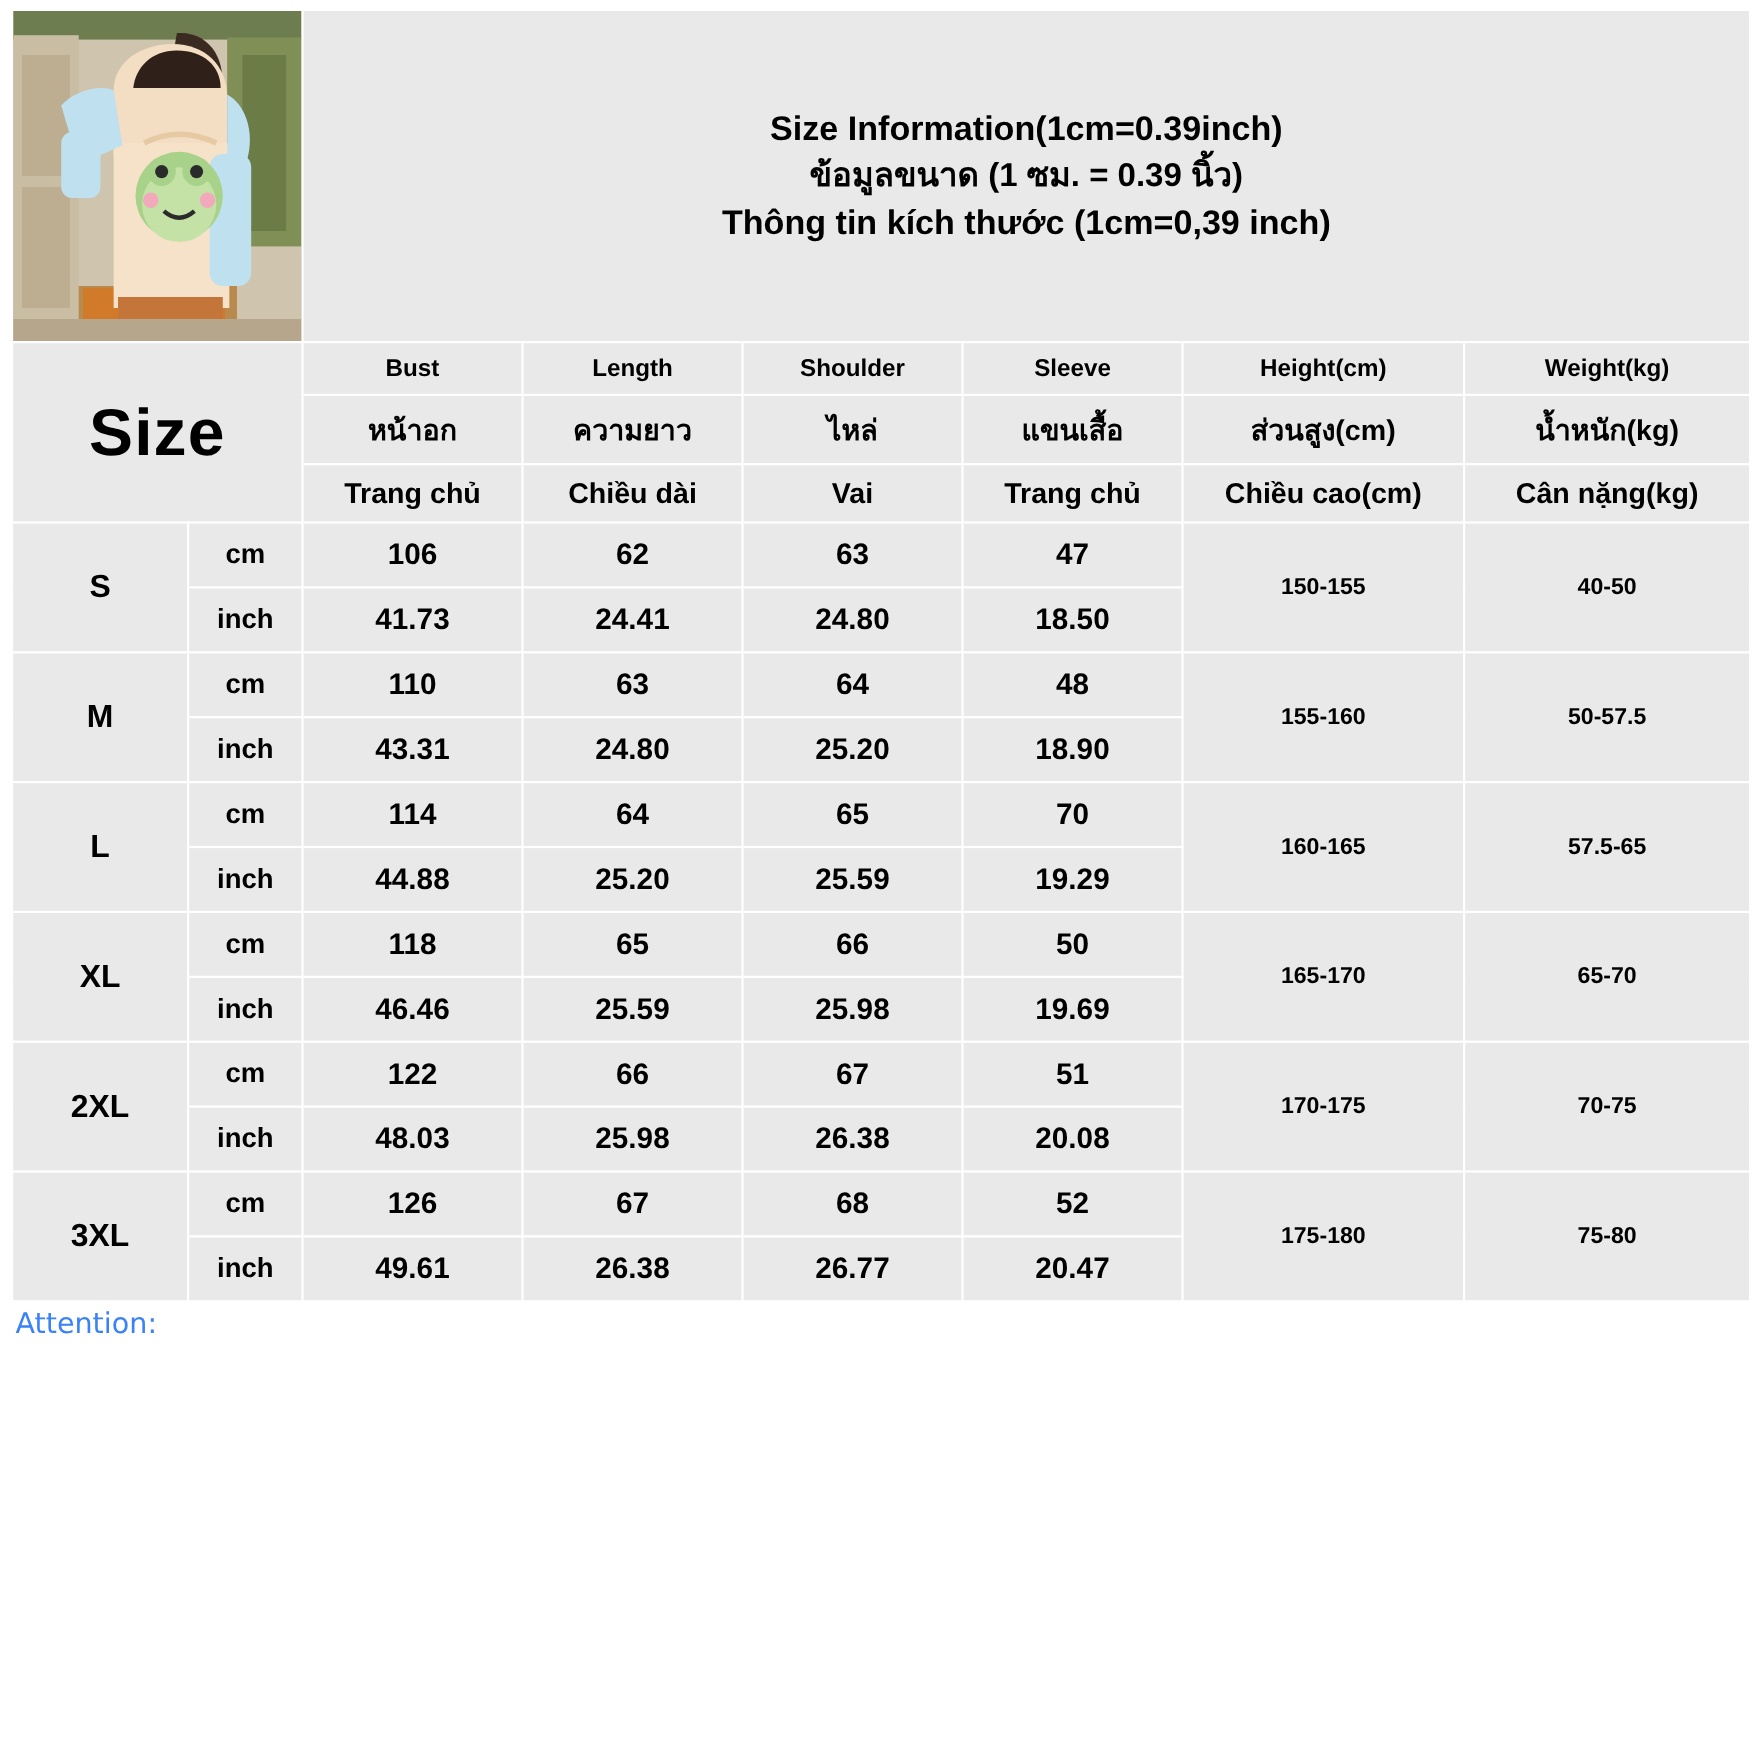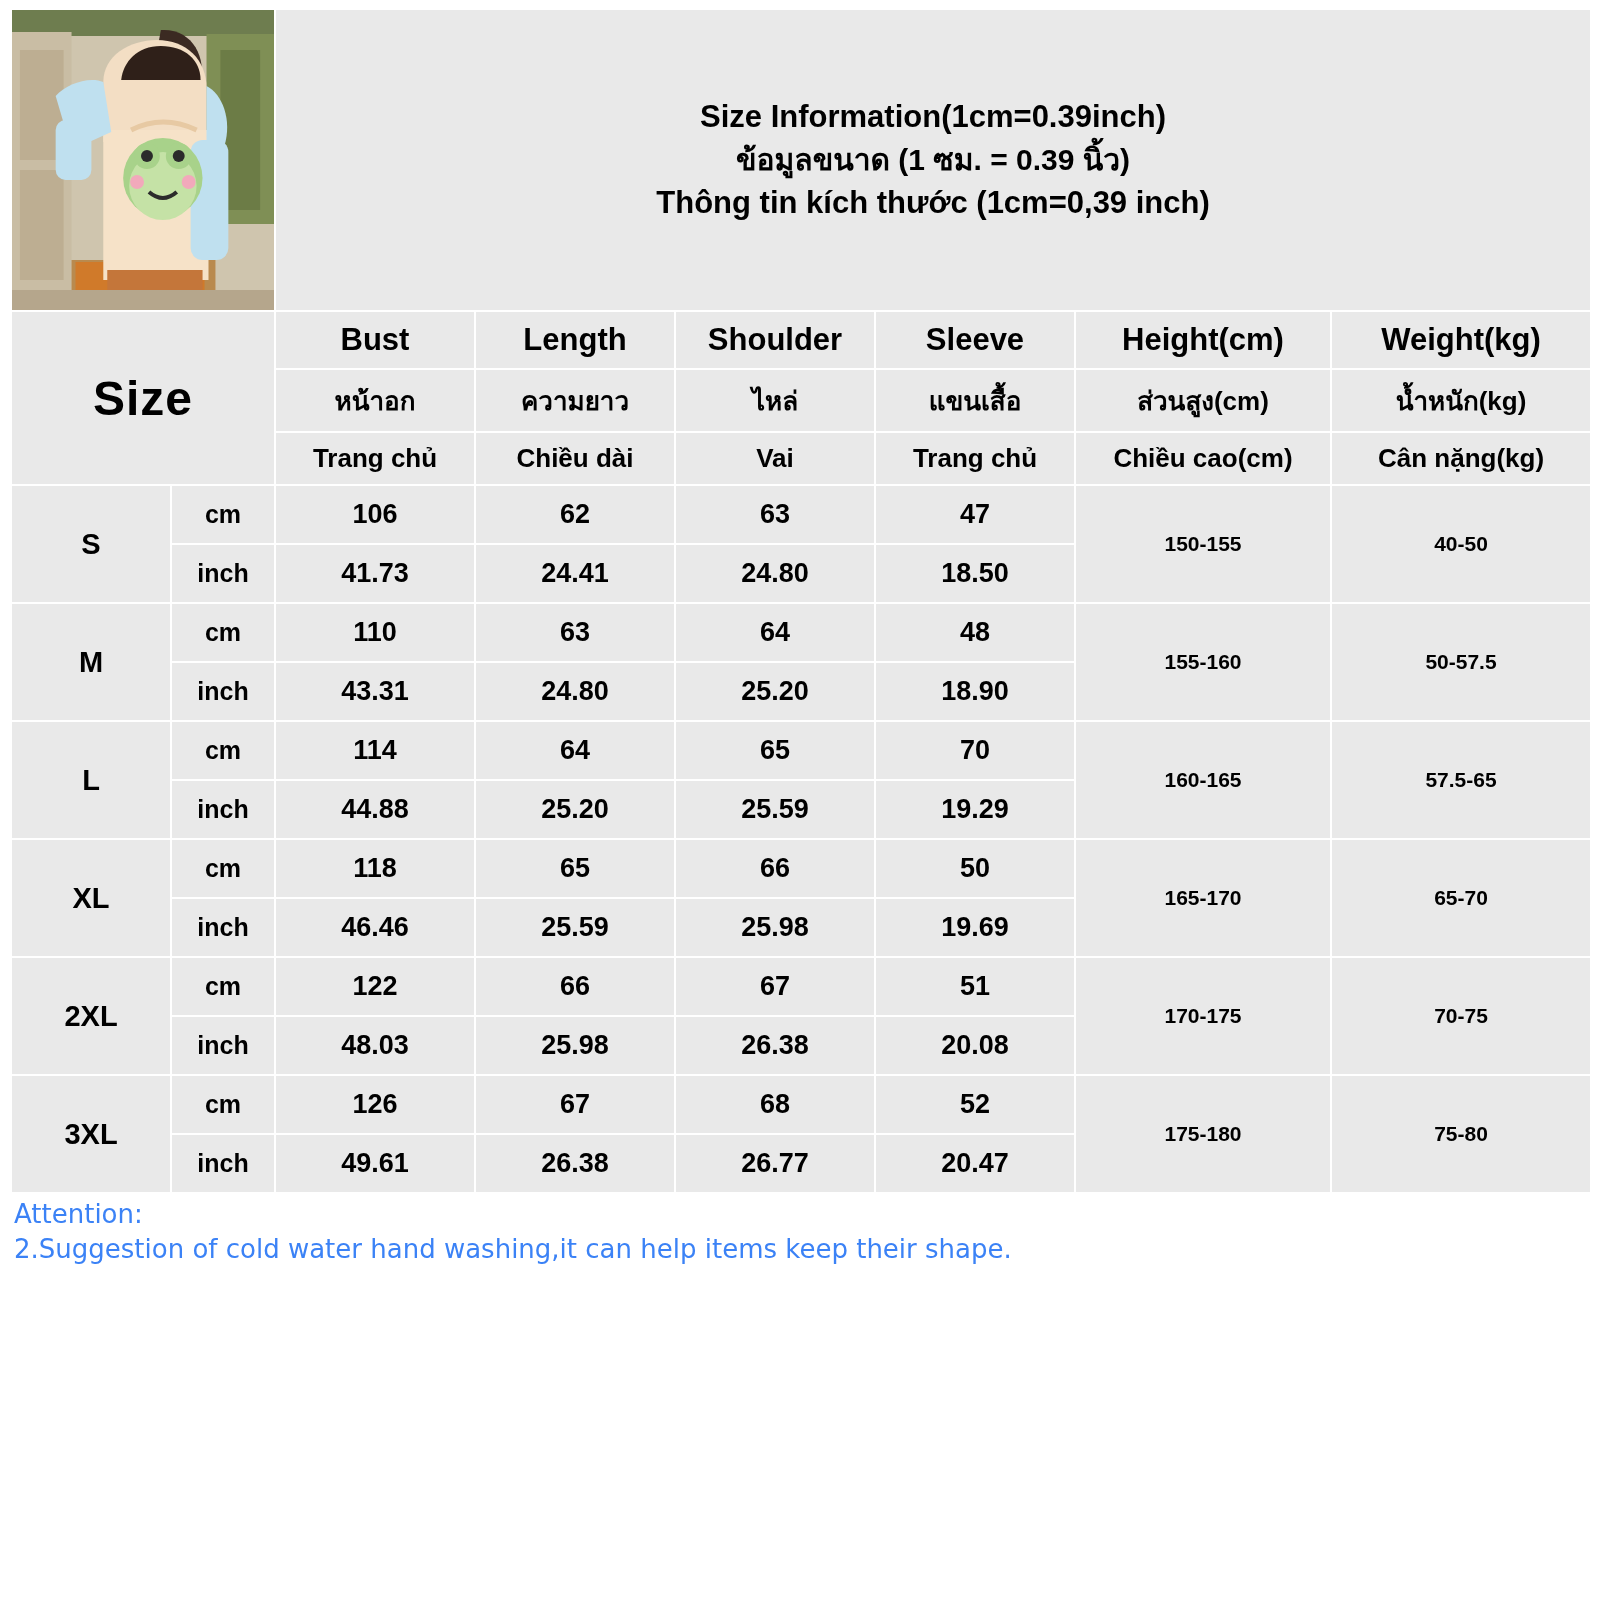--- a/index.html
+++ b/index.html
@@ -53,27 +53,27 @@
   .title-cell .tline {
     font-size: 31px;
     font-weight: bold;
     line-height: 1.42;
     color: #000;
     white-space: nowrap;
   }
   .title-cell .tline.th { font-size: 30px; }
 
   .size-label {
-    font-size: 48px;
+    font-size: 60px;
     font-weight: bold;
     letter-spacing: 1px;
     margin-top: 13px;
   }
   .colhead {
-    font-size: 31px;
+    font-size: 22px;
     padding: 10px 2px;
     background: #e3e3e3;
   }
   .colhead.row2 { font-size: 26px; }
   .colhead.row3 { font-size: 26px; }
 
   td.datacell {
     font-size: 27px;
     font-weight: bold;
     padding: 13px 2px;
@@ -296,16 +296,15 @@
       <td class="datacell">49.61</td>
       <td class="datacell">26.38</td>
       <td class="datacell">26.77</td>
       <td class="datacell">20.47</td>
     </tr>
   </tbody>
     </table>
 
   <div class="attention">
     <div>Attention:</div>
-    <div>2.Suggestion of cold water hand washing,it can help items keep their shape.</div>
   </div>
 
 </div>
 
 </body></html>

